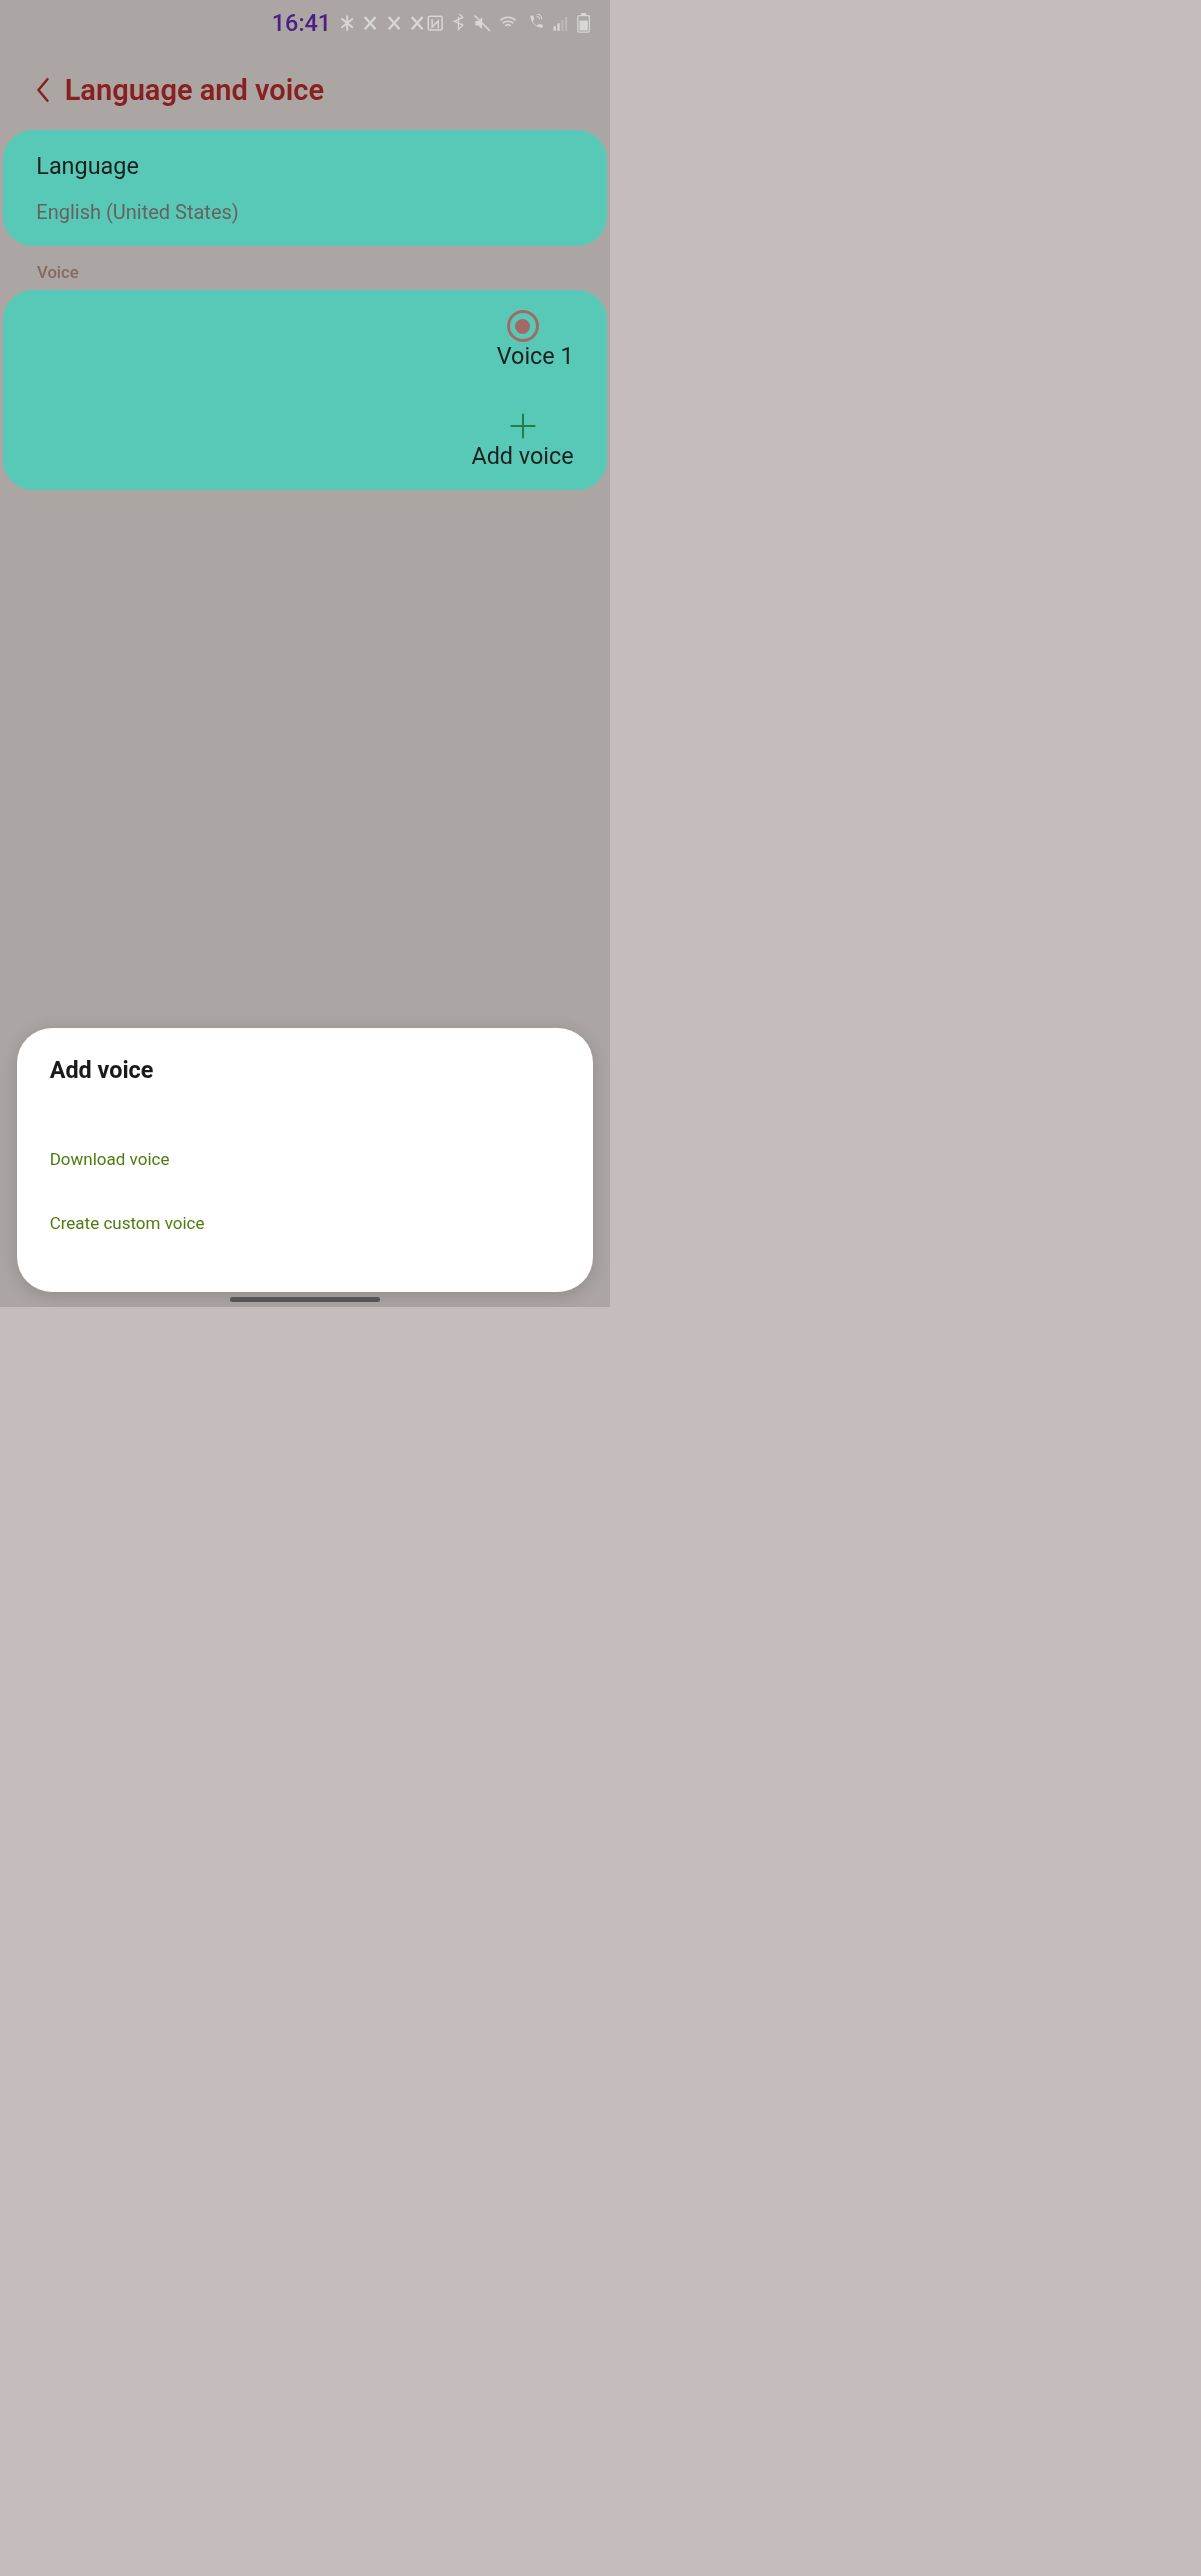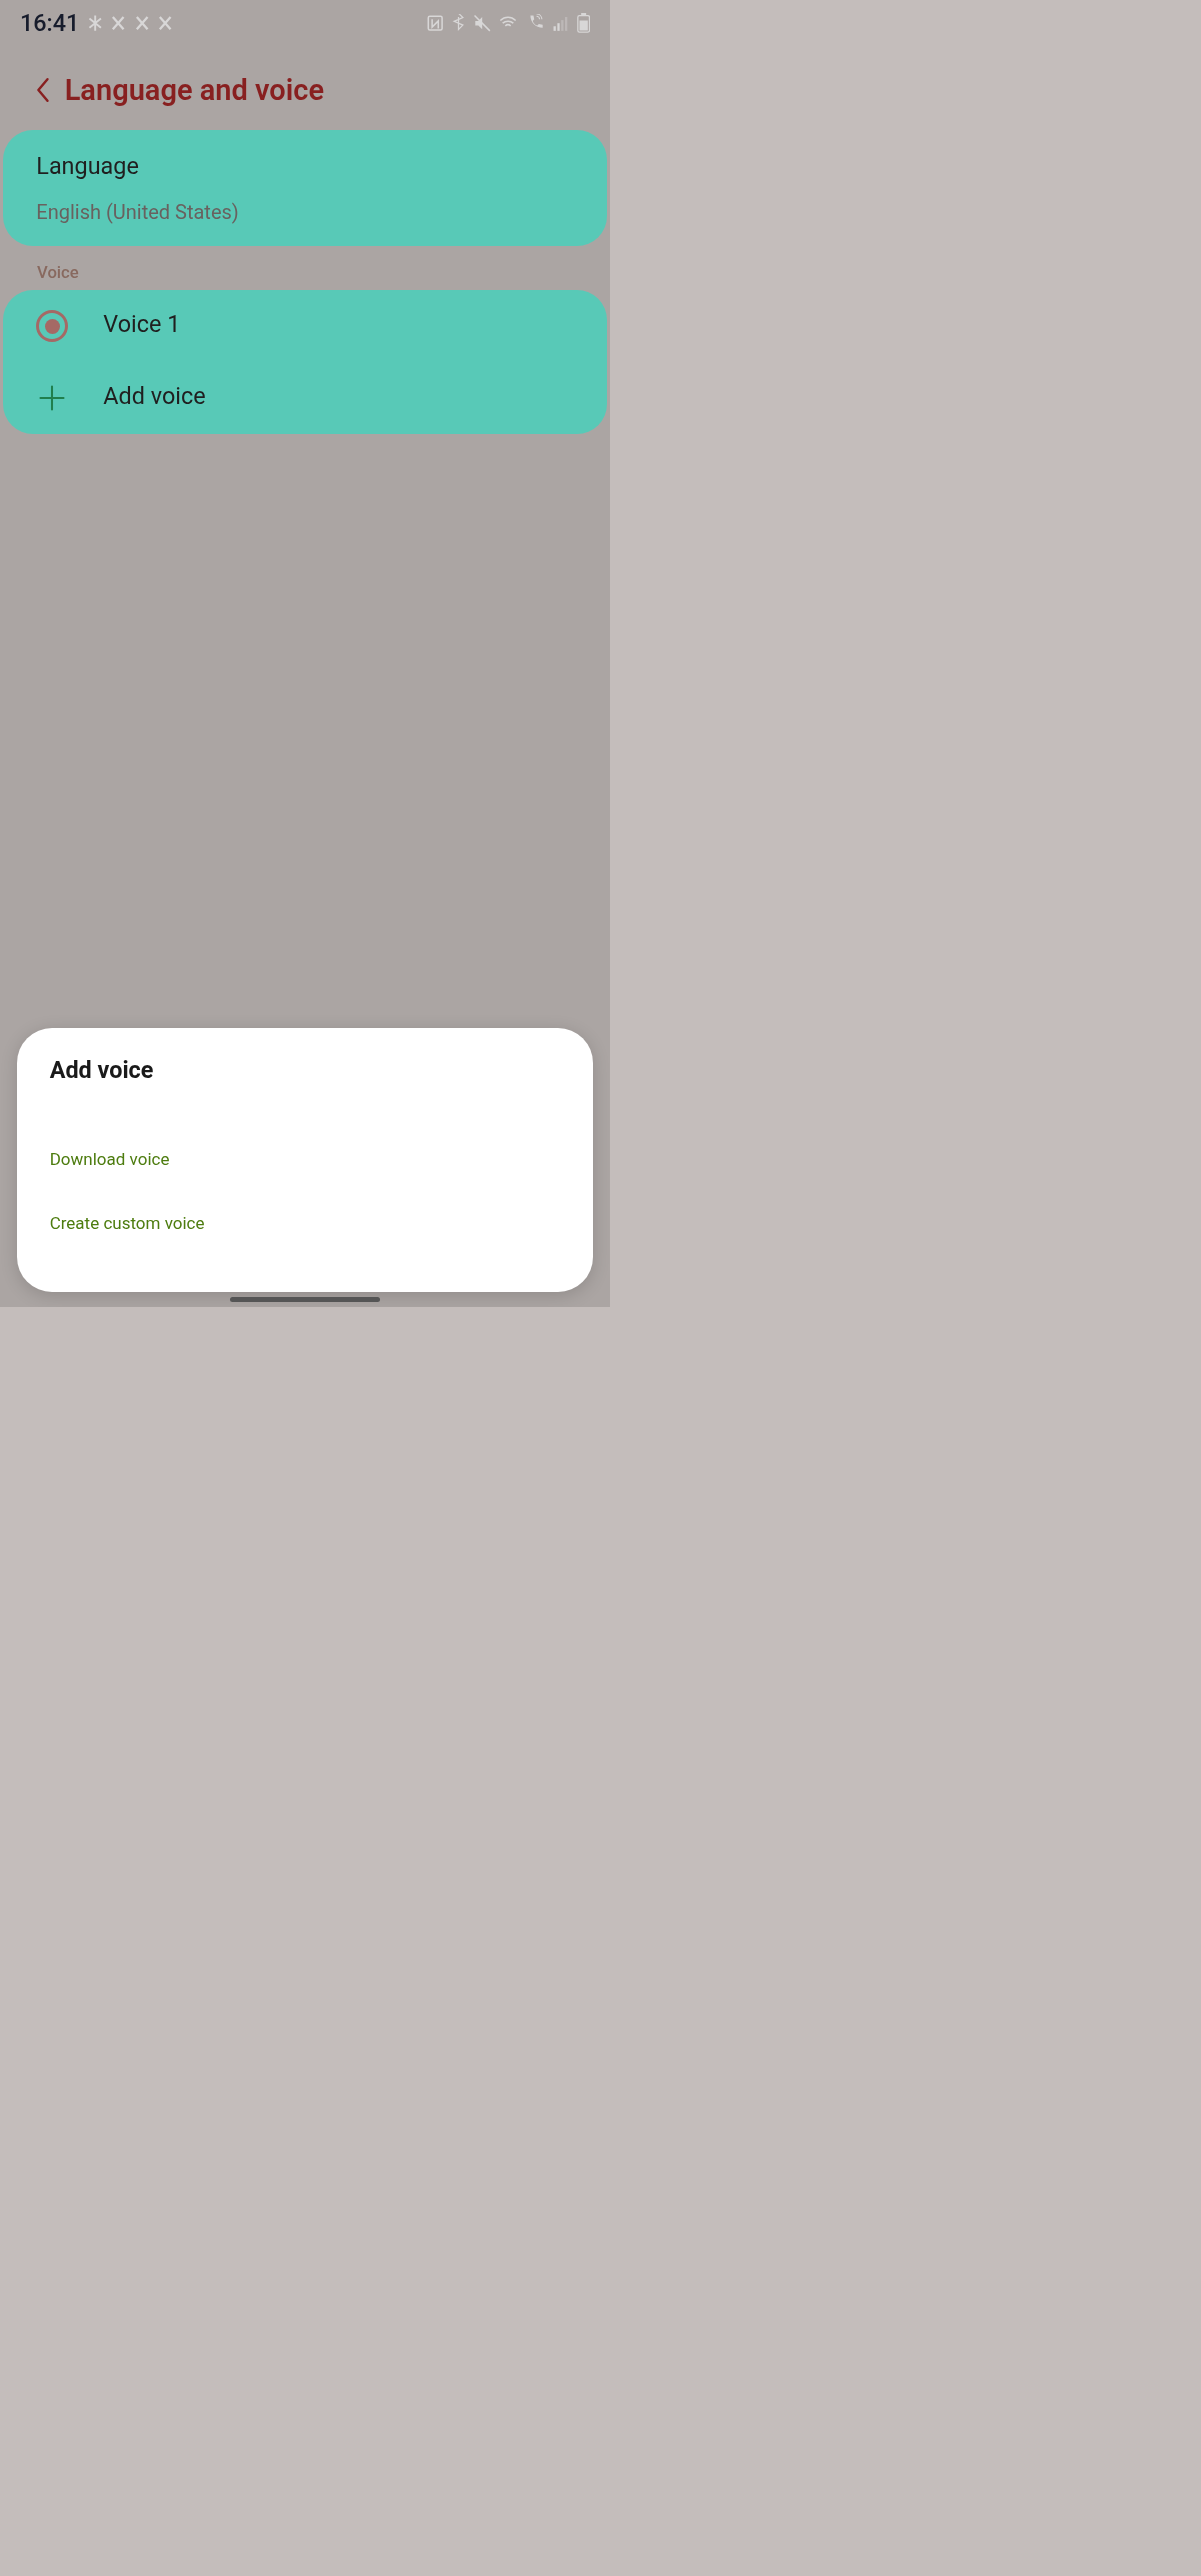--- a/index.html
+++ b/index.html
@@ -12,25 +12,25 @@
     body {
       width: 610px;
       height: 1307px;
       background: #c4bdbb;
       position: relative;
       overflow: hidden;
     }
     
     .status-bar {
       display: flex;
-      justify-content: space-between;
+      justify-content: flex-end;
       align-items: center;
       padding: 8.3px 20px 5px 20px;
       height: 43px;
-      color: #0f172a;
+      color: #4c1d95;
     }
     
     .status-left {
       display: flex;
       align-items: center;
       gap: 6.7px;
     }
     
     .status-time {
       font-size: 23.4px;
@@ -98,23 +98,24 @@
       padding: 16.7px 37px 8.3px;
       font-weight: 500;
     }
     
     .voice-list {
       padding: 0;
     }
     
     .voice-item {
       display: flex;
-      align-items: flex-start;
+      align-items: flex-end;
       padding: 20px 33px;
       position: relative;
+      flex-direction: column;
     }
     
     .voice-item {
       position: relative;
     }
     
     .radio {
       width: 32px;
       height: 32px;
       border-radius: 50%;

